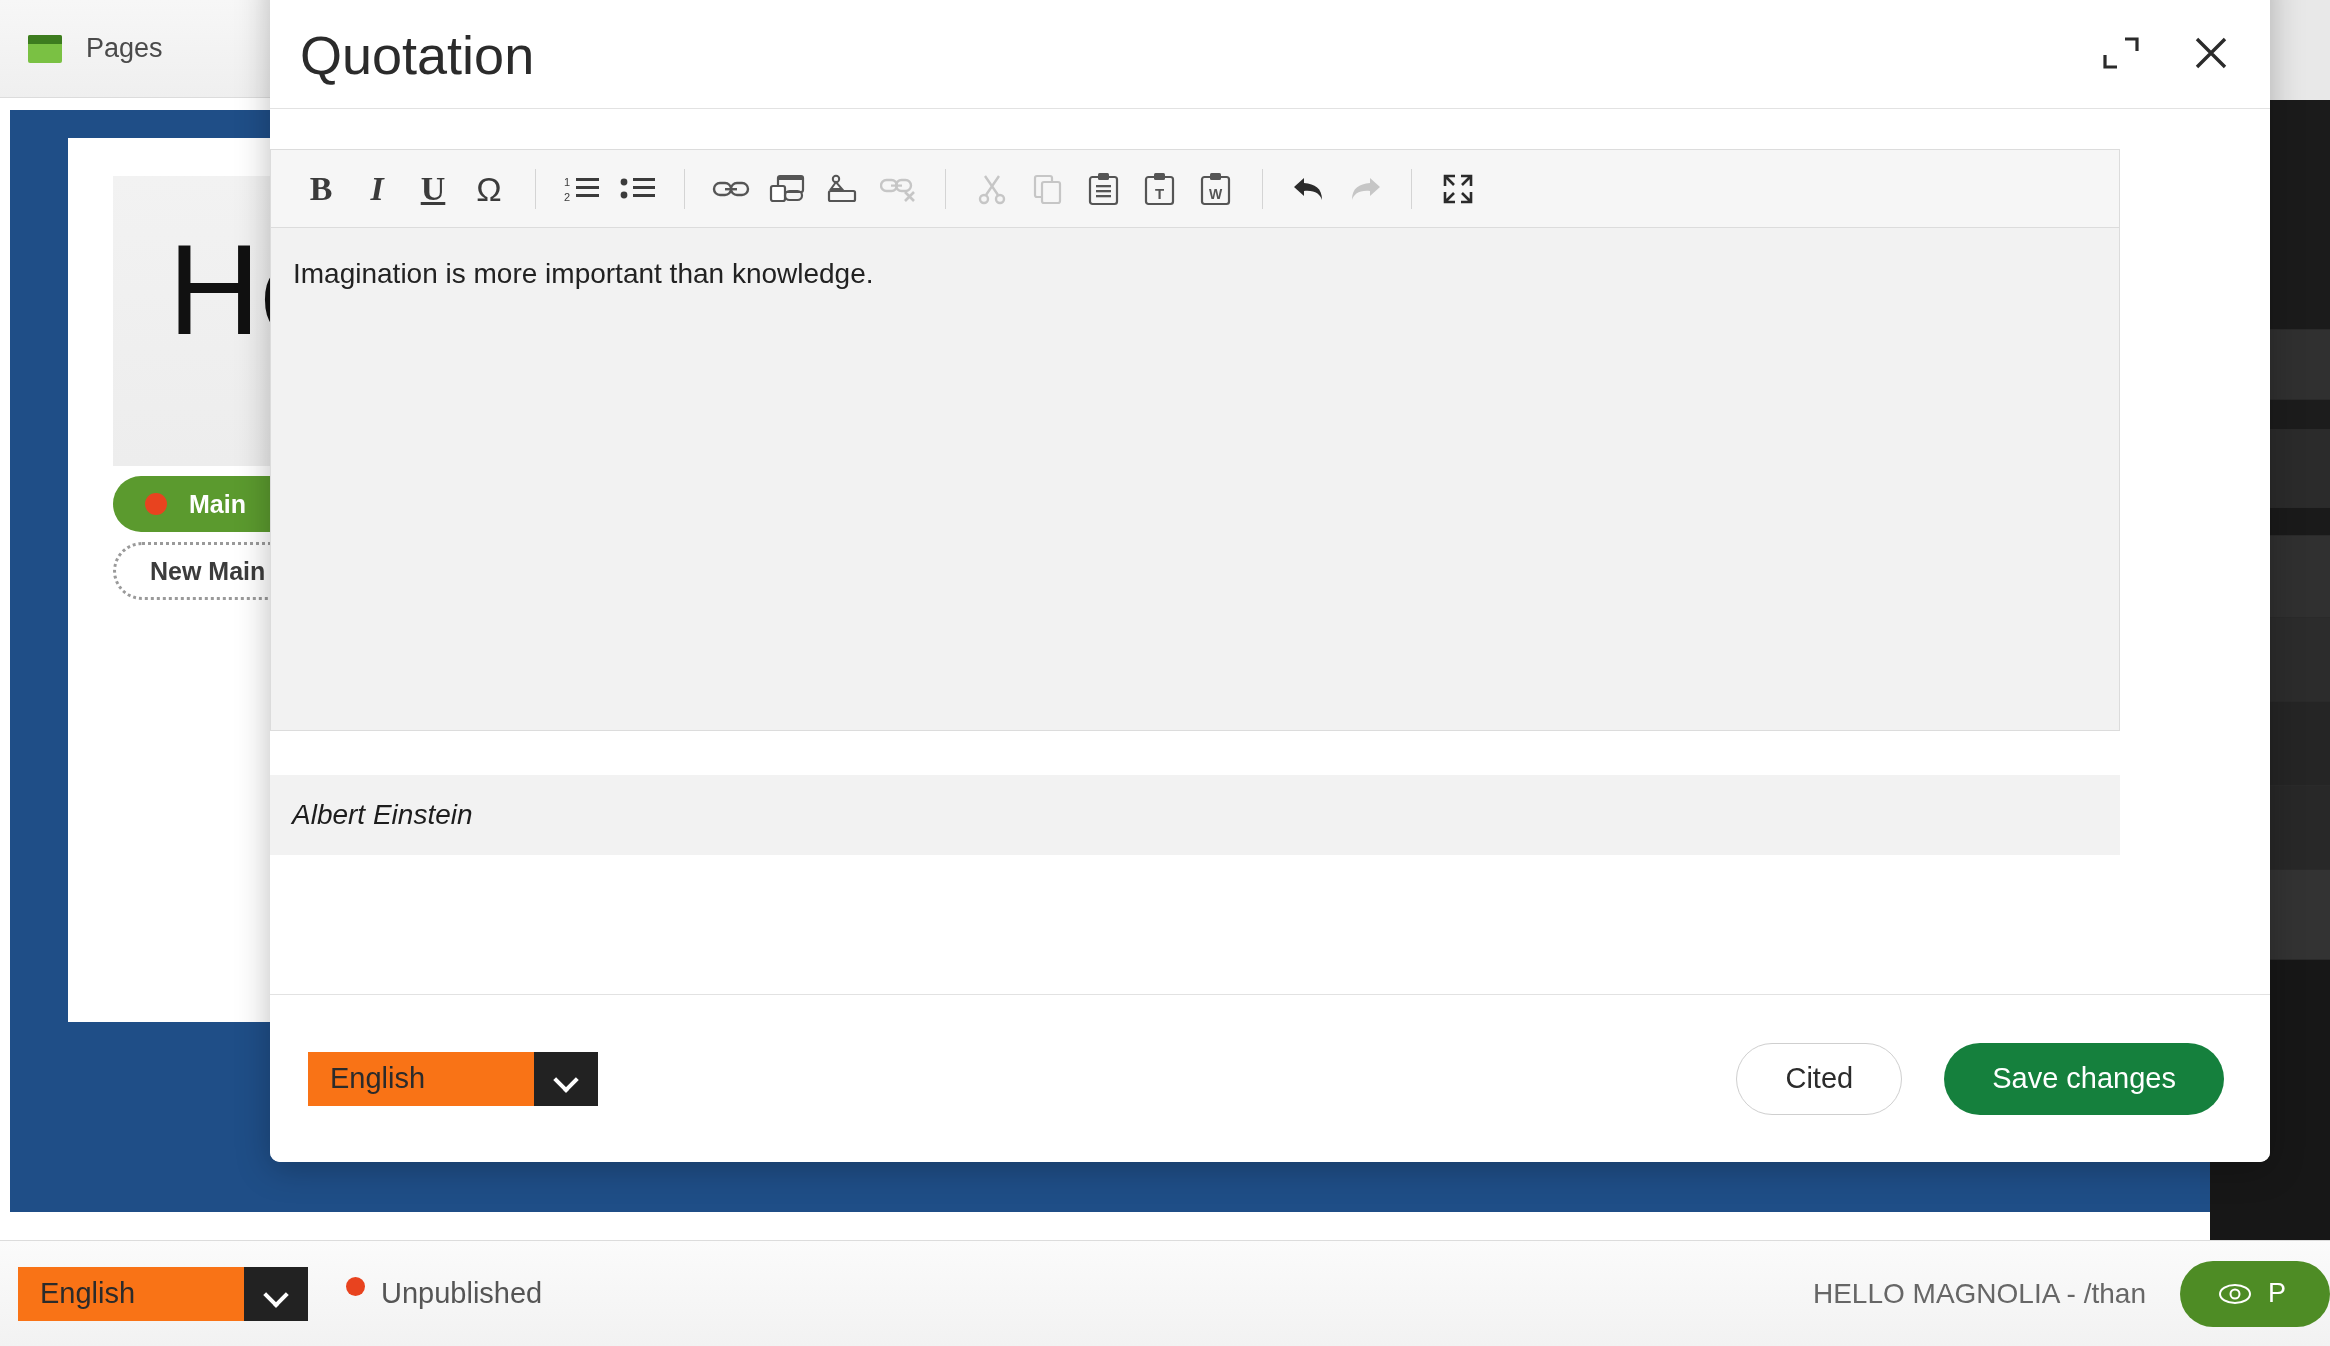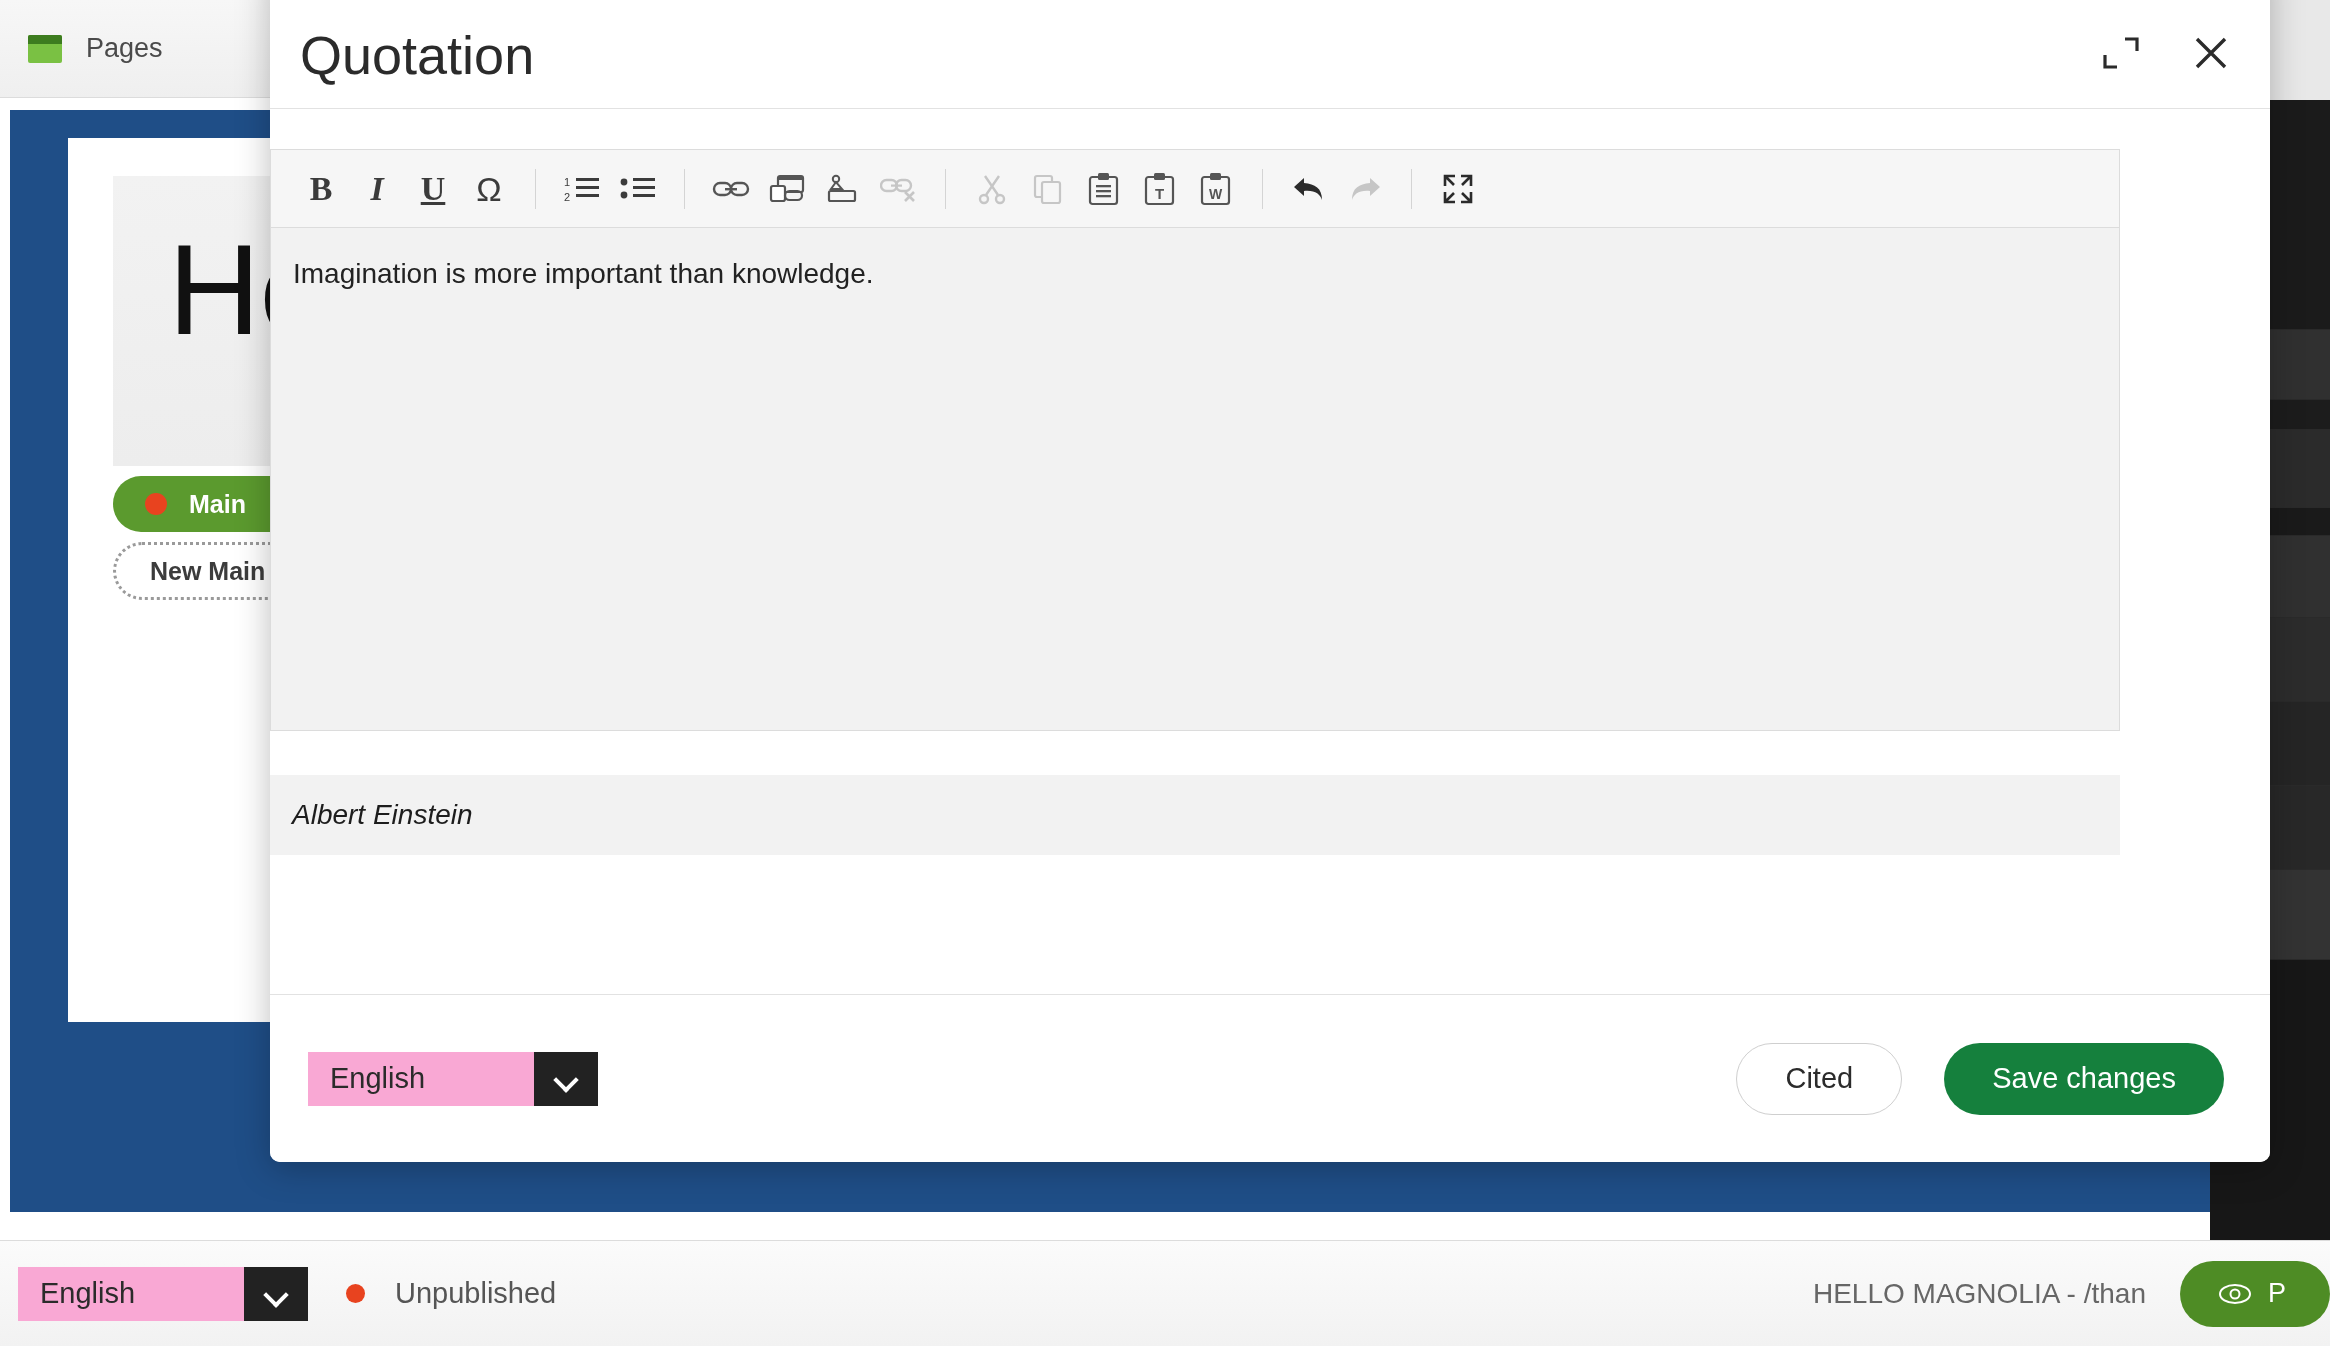--- a/index.html
+++ b/index.html
@@ -81,38 +81,38 @@
 
   
   .statusbar {
     position: absolute; left: 0; right: 0; bottom: 0; height: 106px;
     background: linear-gradient(#fbfbfb, #f2f2f2);
     border-top: 1px solid #dcdcdc;
     display: flex; align-items: center; padding: 0 0 0 18px;
   }
   .lang-select {
     display: flex; height: 54px; width: 290px; flex: none;
-    background: #f9a8d4;
+    background: #f97316;
   }
   .lang-select .lang-value {
     flex: 1; display: flex; align-items: center; padding-left: 22px;
     font-size: 29px; color: #2b2b2b;
   }
   .lang-select .lang-caret {
     width: 64px; background: #222; display: flex;
     align-items: center; justify-content: center;
   }
   .caret { display: block; width: 20px; height: 20px; position: relative; }
   .caret::before {
     content: ""; position: absolute; left: 1px; top: 2px;
     width: 14px; height: 14px;
     border-right: 4px solid #fff; border-bottom: 4px solid #fff;
     transform: rotate(45deg);
   }
-  .pub-status { display: flex; align-items: center; gap: 30px; margin-left: 38px; }
+  .pub-status { display: flex; align-items: flex-start; gap: 16px; margin-left: 38px; }
   .pub-dot { width: 19px; height: 19px; border-radius: 50%; background: #e8431f; }
   .pub-text { font-size: 29px; color: #555; }
   .status-spacer { flex: 1; }
   .page-path { font-size: 28px; color: #666; margin-right: 34px; white-space: nowrap; }
   .preview-btn {
     height: 66px; border-radius: 33px; background: #4e8c25;
     display: flex; align-items: center; gap: 16px;
     padding: 0 38px; margin-right: 0; color: #fff; font-size: 27px;
     min-width: 150px;
   }

